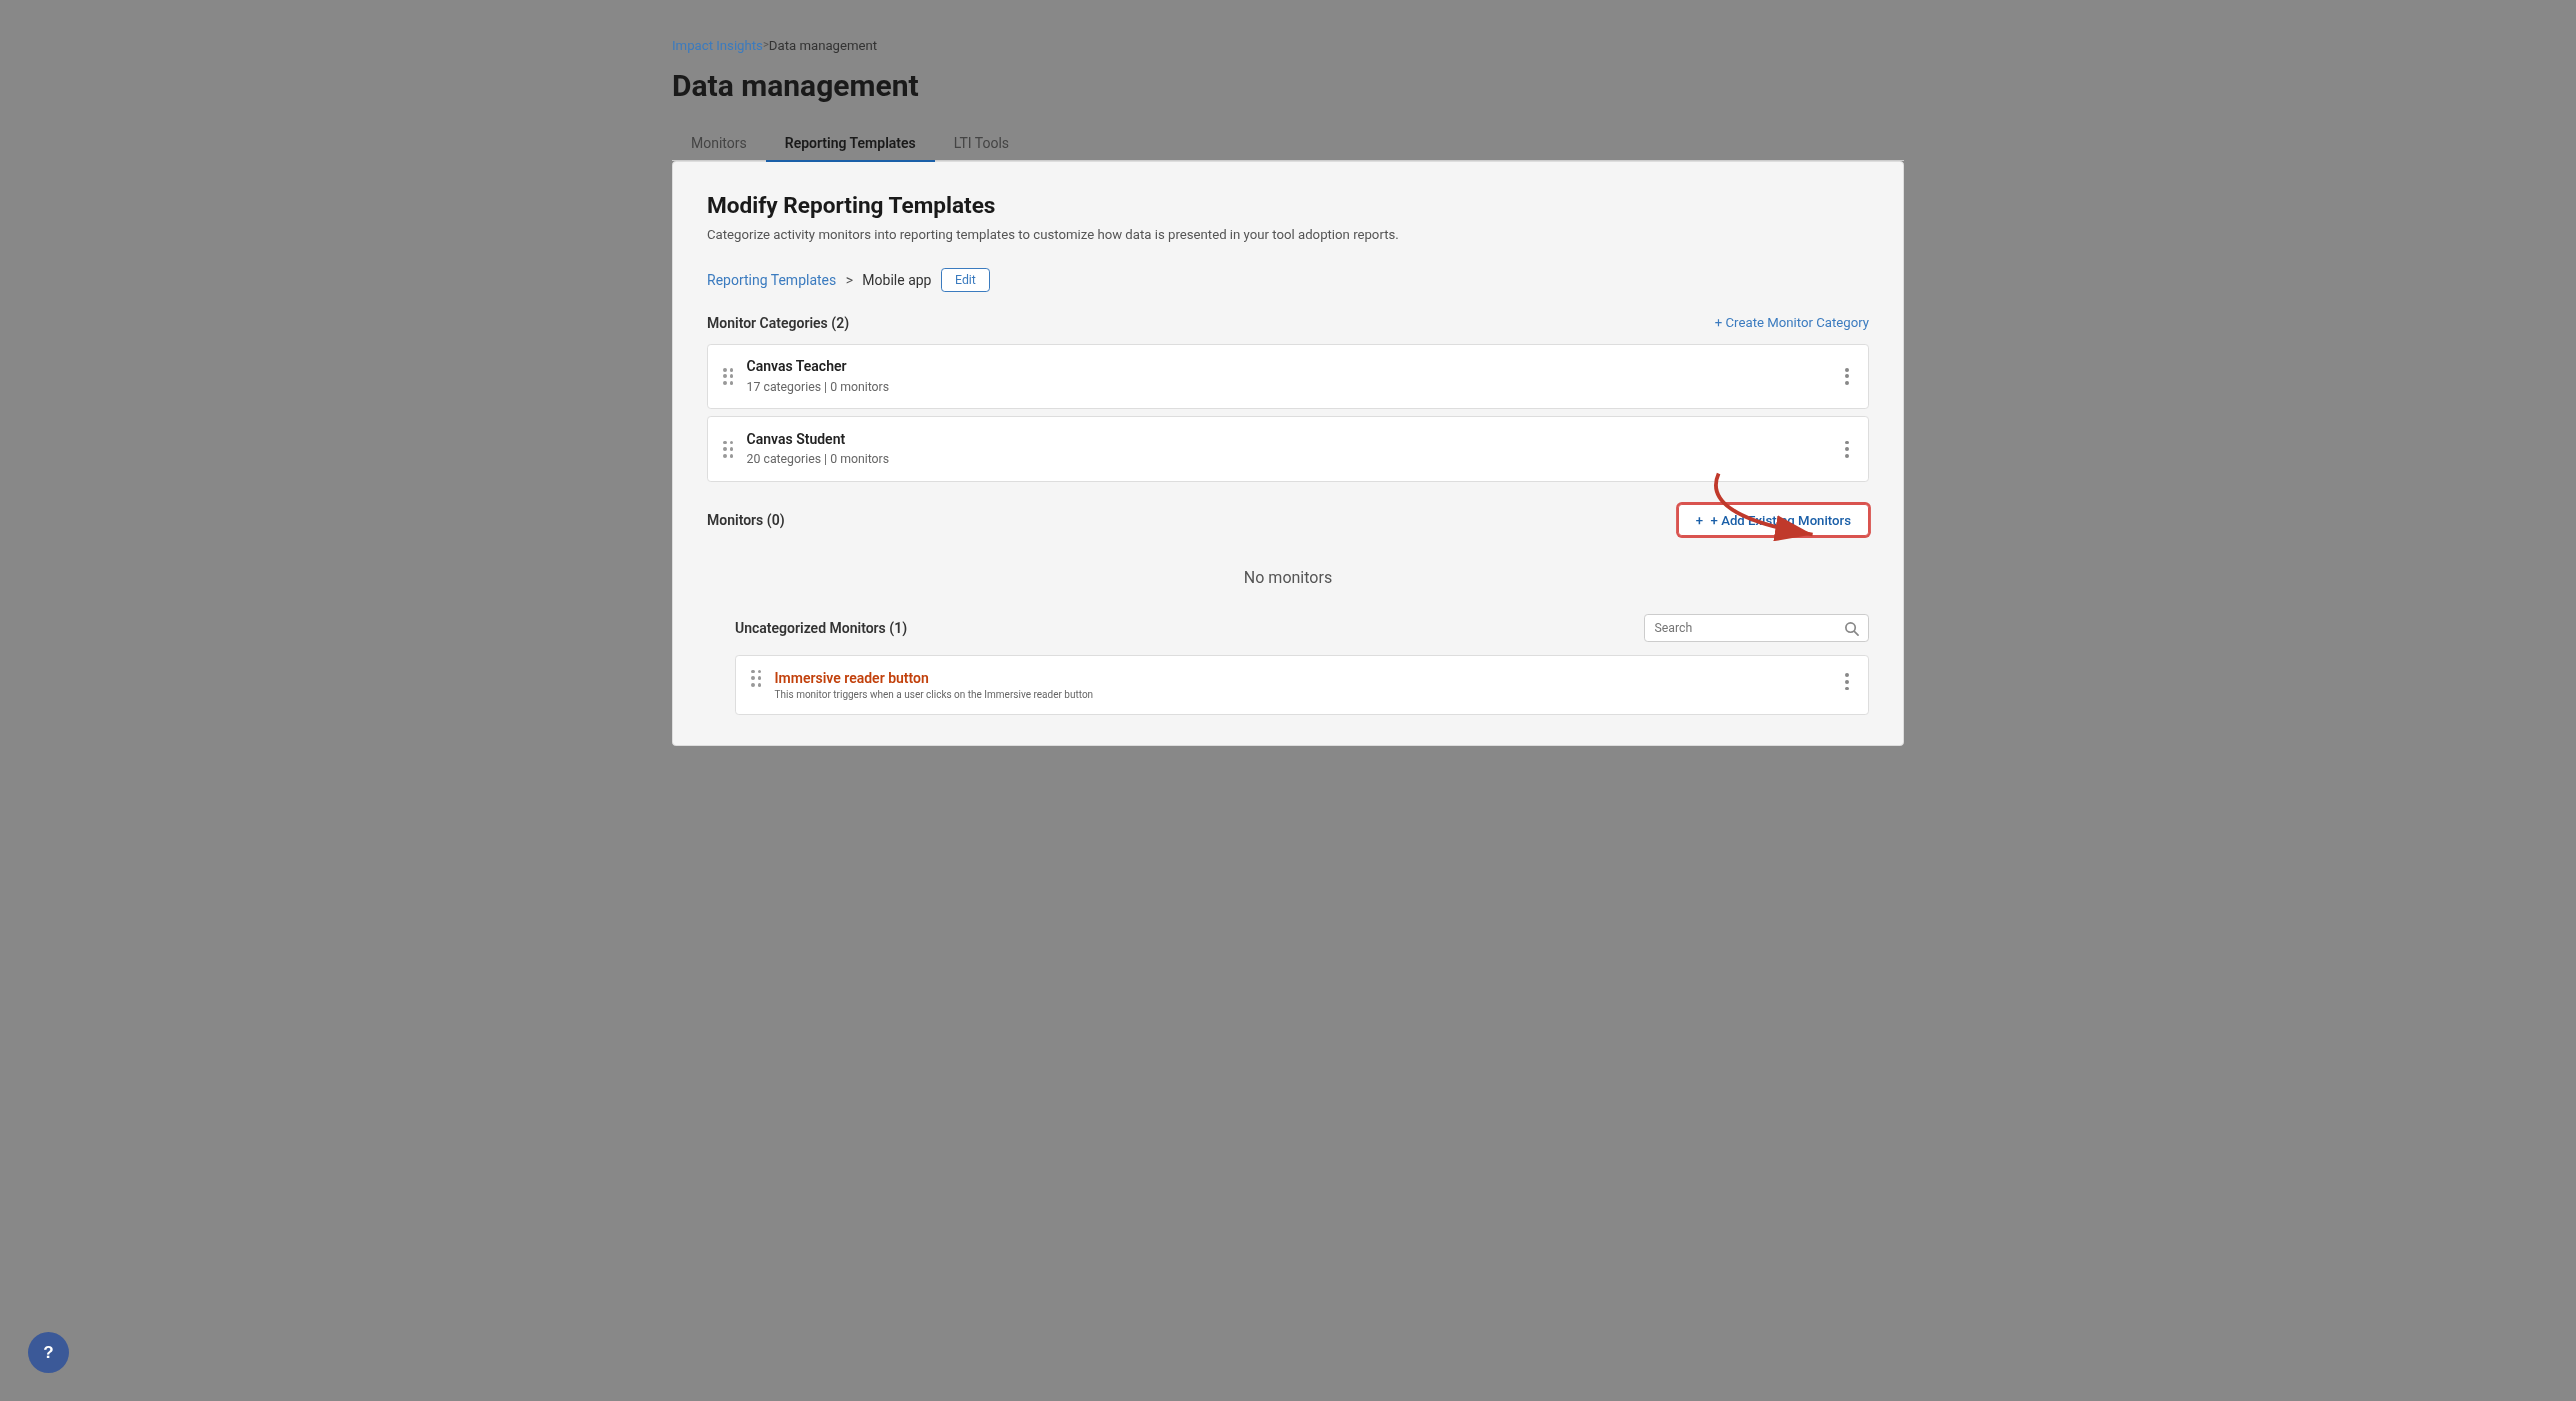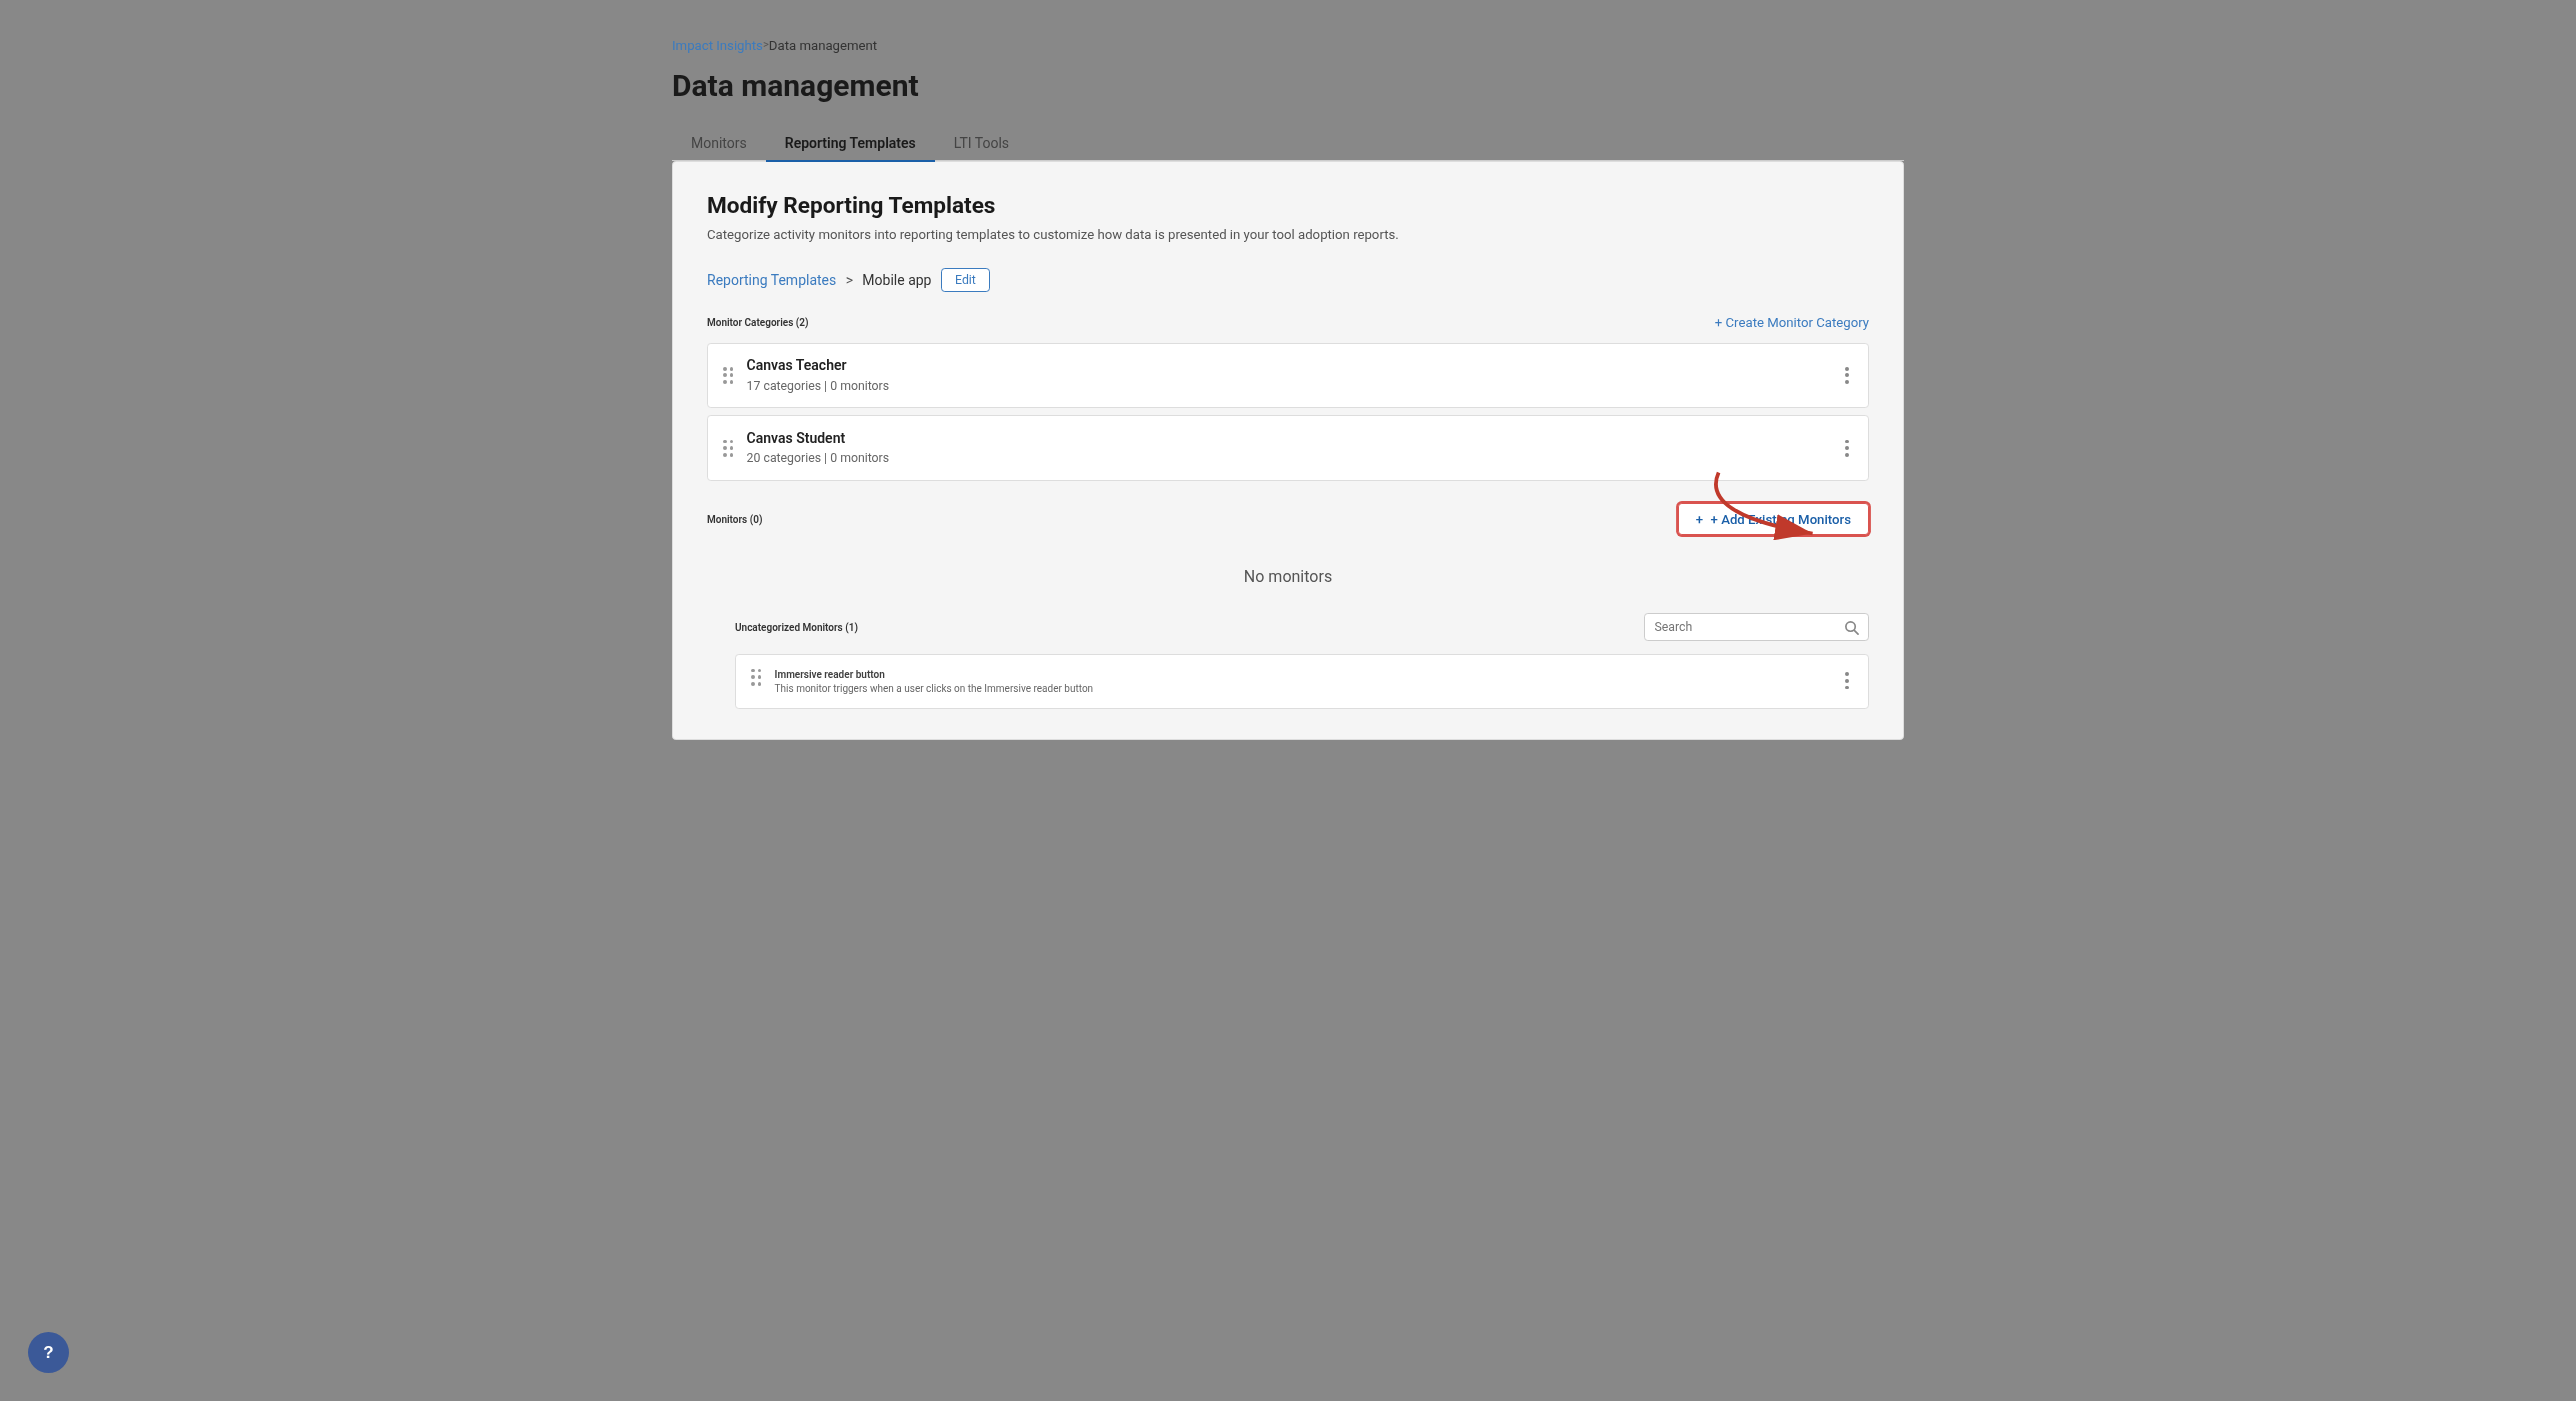--- a/index.html
+++ b/index.html
@@ -109,21 +109,21 @@
       cursor: pointer;
       font-family: inherit;
     }
     .section-header {
       display: flex;
       justify-content: space-between;
       align-items: center;
       margin-bottom: 13.2px;
     }
     .section-label {
-      font-size: 10px;
+      font-size: 14px;
       font-weight: 600;
       color: #333;
     }
     .create-link {
       display: flex;
       align-items: center;
       gap: 3.8px;
       color: #3b7bbf;
       font-size: 13.2px;
       cursor: pointer;
@@ -257,23 +257,23 @@
       display: flex;
       align-items: flex-start;
       justify-content: space-between;
     }
     .uncategorized-item-left {
       display: flex;
       align-items: flex-start;
       gap: 13.2px;
     }
     .uncategorized-info h4 {
-      font-size: 10px;
+      font-size: 14px;
       font-weight: 600;
-      color: #404040;
+      color: #c2410c;
       margin-bottom: 3.8px;
     }
     .uncategorized-desc {
       font-size: 10px;
       color: #666;
     }
     
     .help-btn {
       position: fixed;
       bottom: 28px;

